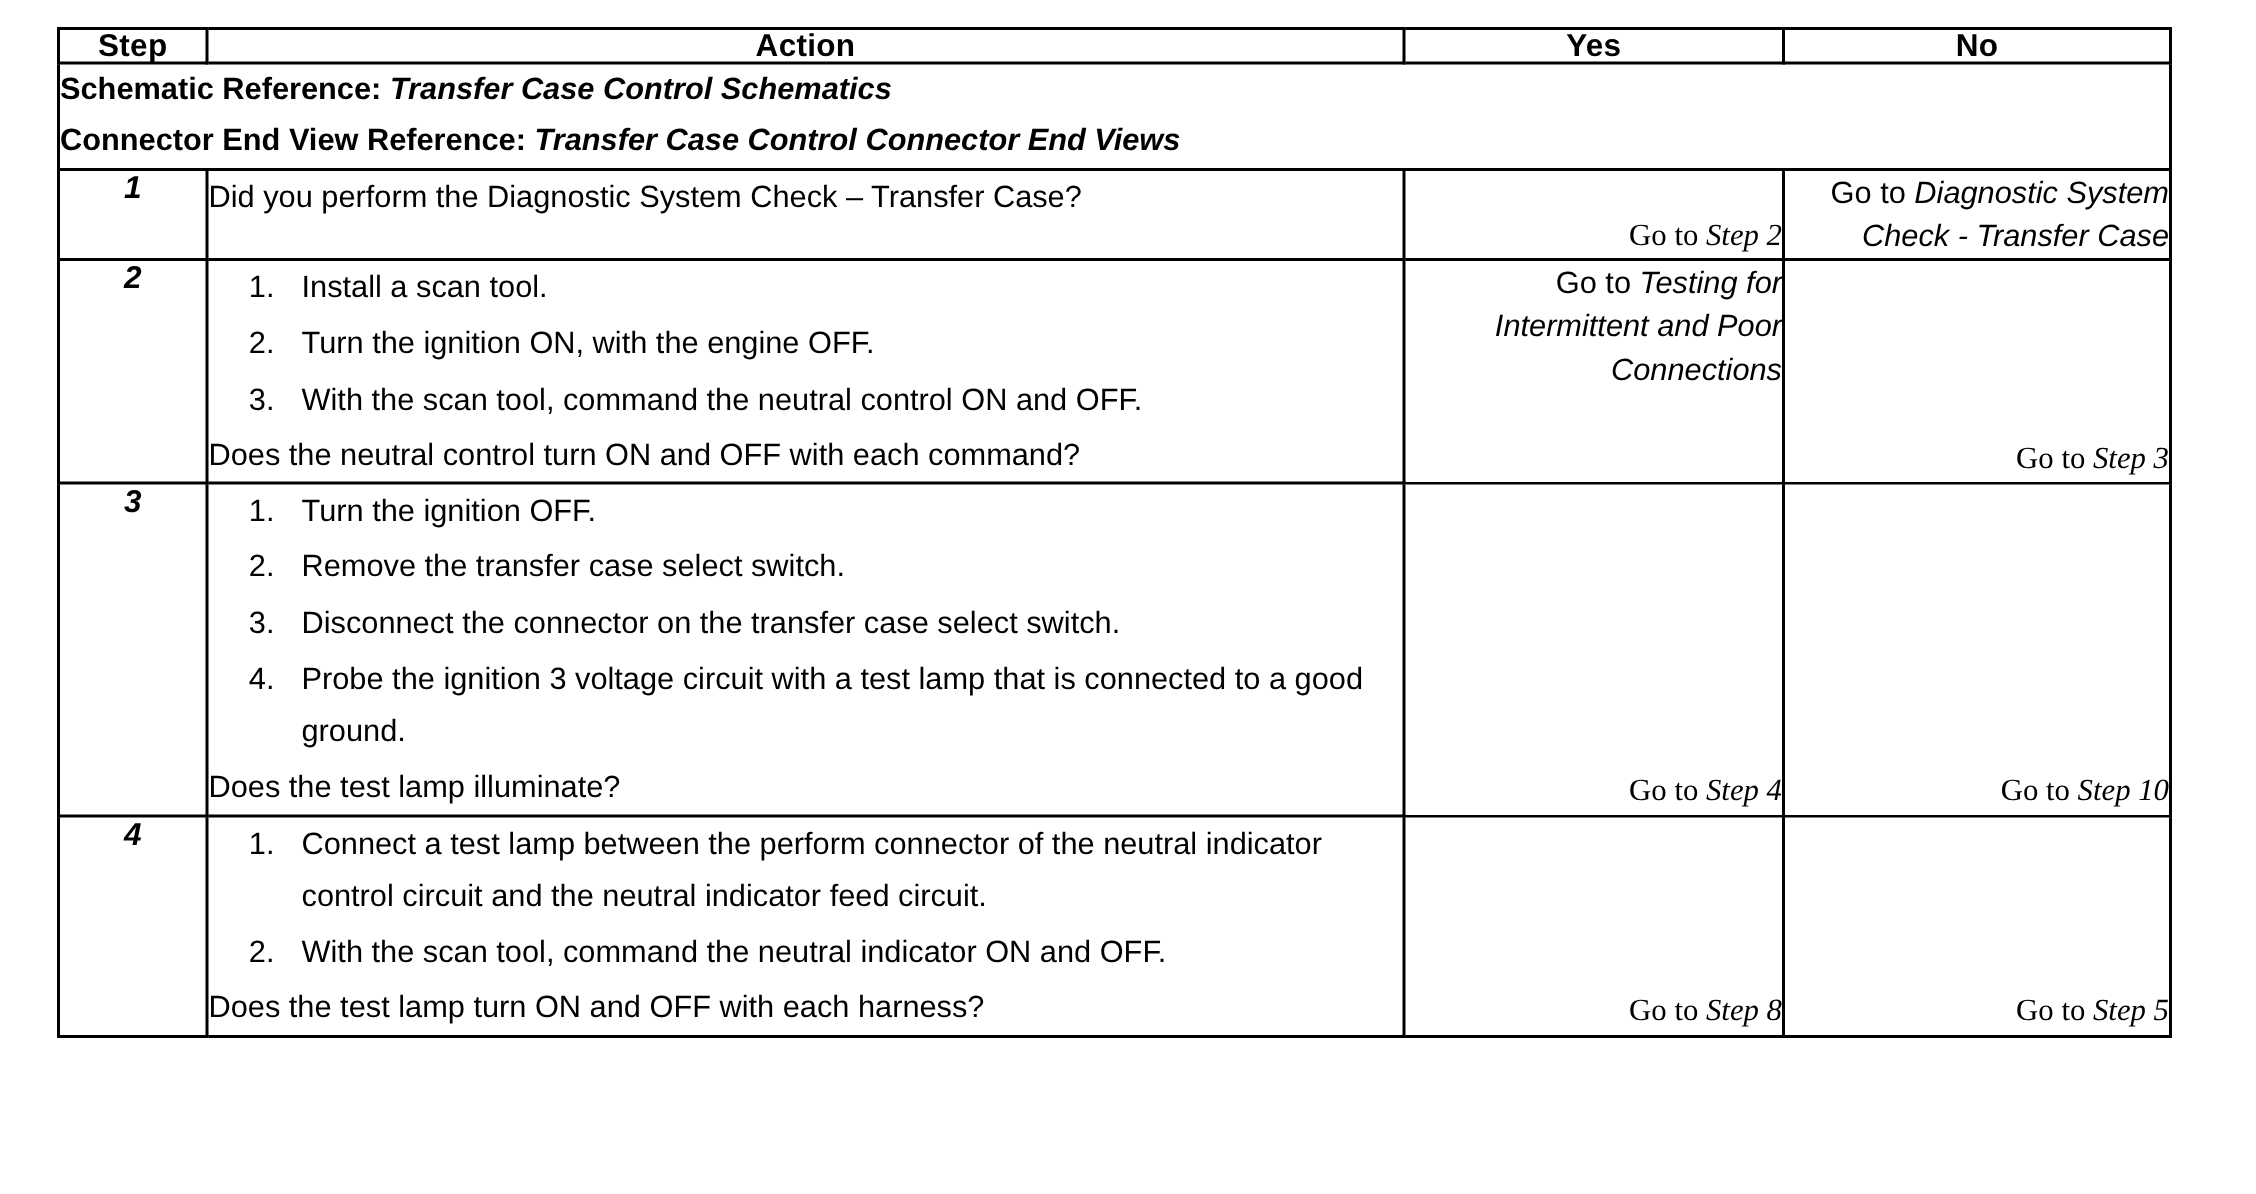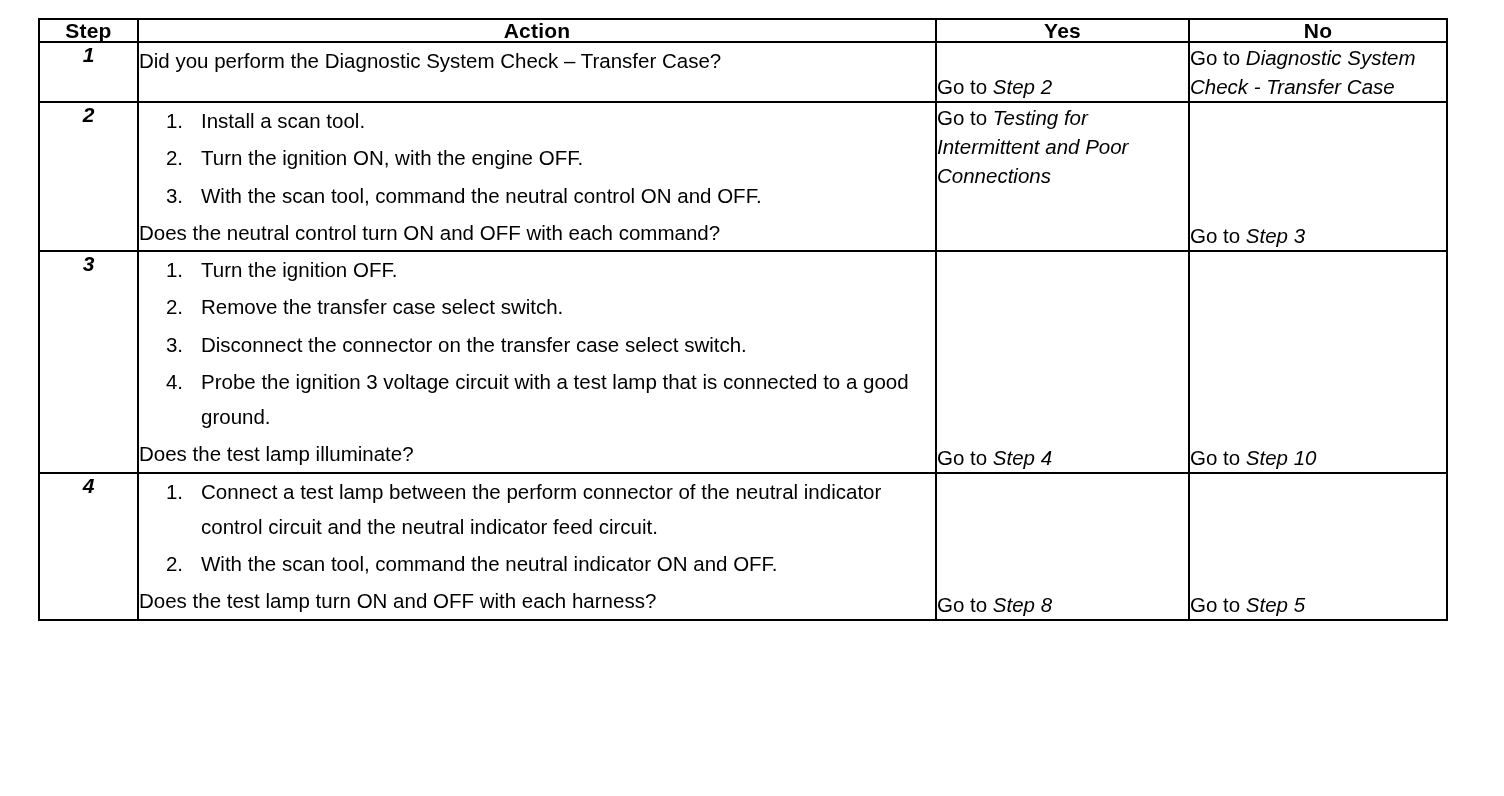--- a/index.html
+++ b/index.html
@@ -113,27 +113,28 @@
     position: absolute;
     left: 22px;
     top: 0;
     width: 22px;
     text-align: right;
   }
 
   
   .yn-cell {
     position: relative;
-    text-align: left;
+    text-align: right;
     font-size: 20.5px;
     line-height: 1.42;
     padding: 5px 4px 6px 4px;
   }
   .yn-cell.align-bottom {
     vertical-align: bottom;
+    font-family: Liberation Serif, serif;
   }
   .yn-cell.align-top {
     vertical-align: top;
   }
   .yn-text {
     display: block;
   }
   .yn-text .it {
     font-style: italic;
   }
@@ -150,20 +151,26 @@
       <col class="c-no">
     </colgroup>
     <tbody id="table-body">
         <tr>
           <td class="hdr-cell">Step</td>
           <td class="hdr-cell">Action</td>
           <td class="hdr-cell">Yes</td>
           <td class="hdr-cell">No</td>
         </tr>
         <tr>
+          <td class="ref-cell" colspan="4">
+            <div class="ref-line"><span class="ref-label">Schematic Reference:</span> <span class="ref-value">Transfer Case Control Schematics</span></div>
+            <div class="ref-line"><span class="ref-label">Connector End View Reference:</span> <span class="ref-value">Transfer Case Control Connector End Views</span></div>
+          </td>
+        </tr>
+        <tr>
           <td class="step-cell">1</td>
           <td class="action-cell">
             <div class="action-intro">Did you perform the Diagnostic System Check – Transfer Case?</div>
           </td>
           <td class="yn-cell align-bottom">
             <span class="yn-text"><span>Go to </span><span class="it">Step 2</span></span>
           </td>
           <td class="yn-cell align-top">
             <span class="yn-text"><span>Go to </span><span class="it">Diagnostic System Check - Transfer Case</span></span>
           </td>

